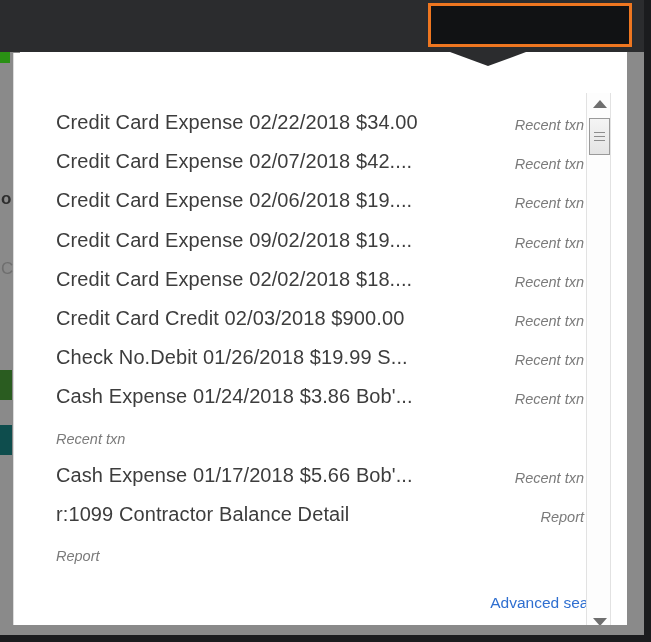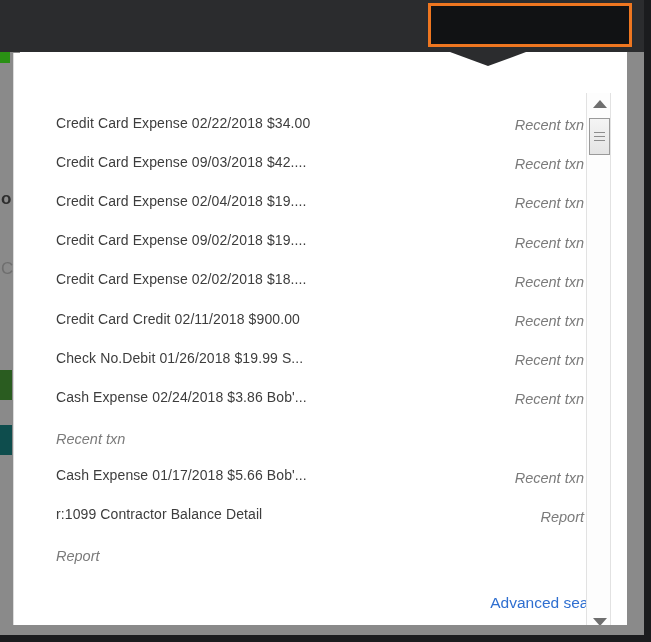--- a/index.html
+++ b/index.html
@@ -124,21 +124,21 @@
 
   .row {
     height: 39.2px;
     display: flex;
     align-items: center;
     padding: 0 0 0 42px;
     cursor: default;
   }
   .row-label {
     flex: 1;
-    font-size: 14px;
+    font-size: 20px;
     color: #3d3d3d;
     white-space: nowrap;
     overflow: hidden;
     letter-spacing: 0.1px;
     margin-top: 20px;
   }
   .row-kind {
     font-size: 14.5px;
     font-style: italic;
     color: #7b7b7b;
@@ -247,45 +247,45 @@
   </div>
 
   <div id="dropdown">
 
     <div id="results">
         <div class="row">
           <div class="row-label">Credit Card Expense 02/22/2018 $34.00</div>
           <div class="row-kind">Recent txn</div>
         </div>
         <div class="row">
-          <div class="row-label">Credit Card Expense 09/03/2018 $42....</div>
-          <div class="row-kind">Recent txn</div>
-        </div>
-        <div class="row">
-          <div class="row-label">Credit Card Expense 02/04/2018 $19....</div>
+          <div class="row-label">Credit Card Expense 02/07/2018 $42....</div>
+          <div class="row-kind">Recent txn</div>
+        </div>
+        <div class="row">
+          <div class="row-label">Credit Card Expense 02/06/2018 $19....</div>
           <div class="row-kind">Recent txn</div>
         </div>
         <div class="row">
           <div class="row-label">Credit Card Expense 09/02/2018 $19....</div>
           <div class="row-kind">Recent txn</div>
         </div>
         <div class="row">
           <div class="row-label">Credit Card Expense 02/02/2018 $18....</div>
           <div class="row-kind">Recent txn</div>
         </div>
         <div class="row">
-          <div class="row-label">Credit Card Credit 02/11/2018 $900.00</div>
+          <div class="row-label">Credit Card Credit 02/03/2018 $900.00</div>
           <div class="row-kind">Recent txn</div>
         </div>
         <div class="row">
           <div class="row-label">Check No.Debit 01/26/2018 $19.99 S...</div>
           <div class="row-kind">Recent txn</div>
         </div>
         <div class="row">
-          <div class="row-label">Cash Expense 02/24/2018 $3.86 Bob'...</div>
+          <div class="row-label">Cash Expense 01/24/2018 $3.86 Bob'...</div>
           <div class="row-kind">Recent txn</div>
         </div>
         <div class="row">
           <div class="row-kind">Recent txn</div>
         </div>
         <div class="row">
           <div class="row-label">Cash Expense 01/17/2018 $5.66 Bob'...</div>
           <div class="row-kind">Recent txn</div>
         </div>
         <div class="row">

